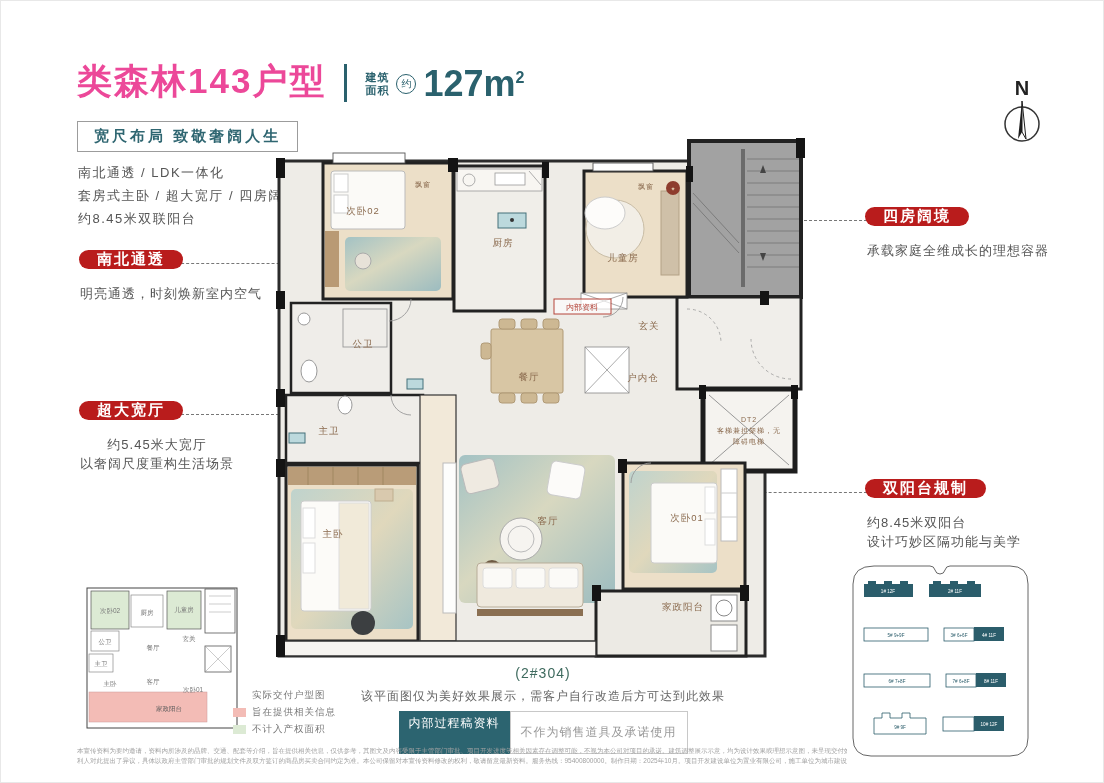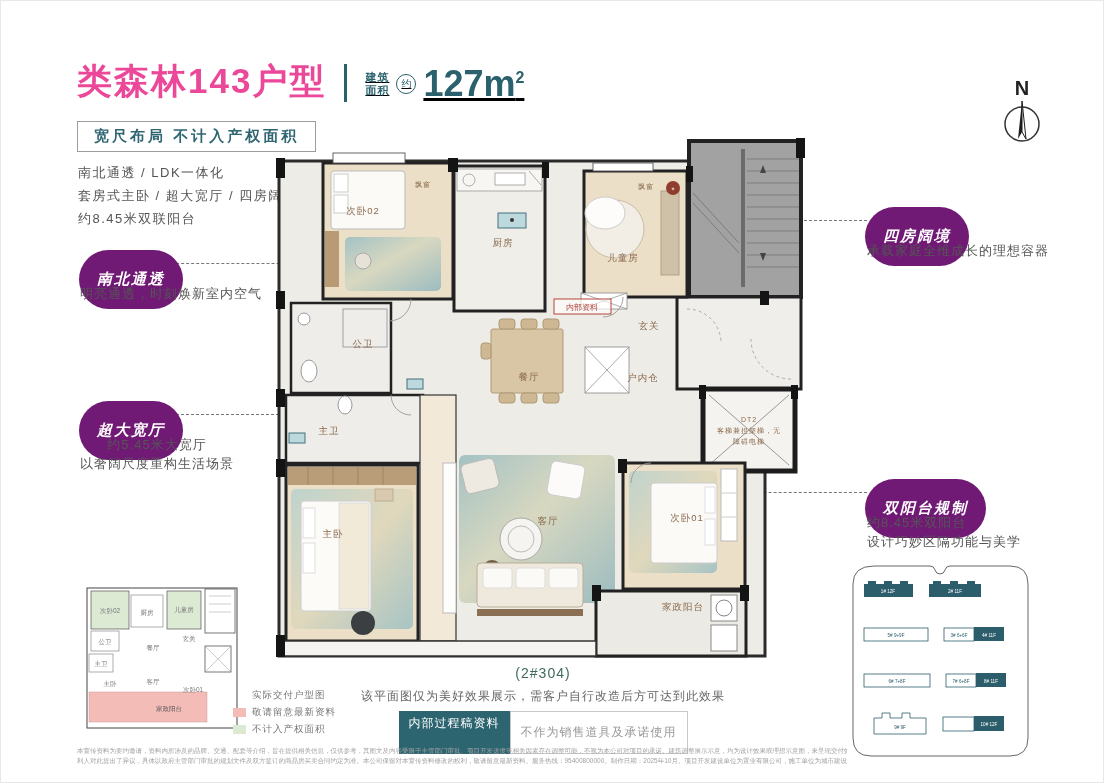--- a/index.html
+++ b/index.html
@@ -3,32 +3,32 @@
 <meta charset="utf-8">
 <style>
   html,body{margin:0;padding:0;background:#fff;}
   #canvas{position:relative;width:1104px;height:783px;background:#ffffff;overflow:hidden;
           font-family:"Liberation Sans",sans-serif;border:1px solid #e8e8e8;box-sizing:border-box;}
   .abs{position:absolute;}
   
   .title-row{display:flex;align-items:flex-start;}
   .main-title{font-size:35px;font-weight:bold;color:#ec4899;letter-spacing:2px;line-height:44px;}
   .title-divider{width:3px;height:38px;background:#2a616d;margin:5px 18px 0 18px;}
-  .area-block{display:flex;align-items:center;margin-top:4px;text-decoration:underline;}
+  .area-block{display:flex;align-items:center;margin-top:4px;}
   .area-labels{font-size:11px;font-weight:bold;color:#2a616d;line-height:13px;letter-spacing:1px;}
   .approx-circle{width:18px;height:18px;border:1px solid #2a616d;border-radius:50%;display:flex;
                  align-items:center;justify-content:center;font-size:10px;color:#2a616d;margin:0 7px;}
   .area-value{font-size:36px;font-weight:bold;color:#2a616d;}
   .area-value sup{font-size:16px;}
   .tagline-box{display:inline-block;border:1px solid #9c9c9c;padding:5px 16px;font-size:15px;
                font-weight:bold;color:#2f6671;letter-spacing:3px;}
   .features{font-size:13px;color:#555;line-height:23px;letter-spacing:1.5px;}
   
-  .pill{display:inline-block;background:#701a75;color:#fff;font-size:15px;font-weight:bold;
-        padding:20px 18px;border-radius:999px;letter-spacing:2px;font-style:italic;}
+  .pill{display:inline-block;background:#b91c1c;color:#fff;font-size:15px;font-weight:bold;
+        padding:0 18px;border-radius:999px;letter-spacing:2px;}
   .callout-desc{font-size:13px;color:#555;letter-spacing:1px;line-height:19px;}
   .dashline{border-top:1.6px dashed #777;height:0;}
   
   .rl{fill:#8a6a4e;font-size:9.5px;text-anchor:middle;letter-spacing:1px;}
   .rl-s{fill:#8a6a4e;font-size:7px;text-anchor:middle;letter-spacing:1px;}
   .stamp-t{fill:#b5453a;font-size:8px;text-anchor:middle;}
   
   .kl{fill:#777;font-size:6.5px;text-anchor:middle;}
   .legend-row{display:flex;align-items:flex-start;margin-bottom:4px;font-size:9.5px;color:#777;letter-spacing:1px;}
   .legend-swatch{width:13px;height:9px;margin:2px 6px 0 0;flex:0 0 auto;}
@@ -57,21 +57,21 @@
         <div class="area-labels">
           <div>建筑</div>
           <div>面积</div>
         </div>
         <div class="approx-circle">约</div>
         <div class="area-value"><span>127m</span><sup>2</sup></div>
       </div>
     </div>
   </div>
 
-  <div class="abs tagline-box" style="left:76px;top:120px;">宽尺布局 不计入产权面积</div>
+  <div class="abs tagline-box" style="left:76px;top:120px;">宽尺布局 致敬奢阔人生</div>
 
   <div class="abs features" style="left:77px;top:160px;">
     <div>南北通透 / LDK一体化</div>
     <div>套房式主卧 / 超大宽厅 / 四房阔境</div>
     <div>约8.45米双联阳台</div>
   </div>
 
   <div class="abs dashline" style="left:155px;top:262px;width:420px;"></div>
   <div class="abs dashline" style="left:155px;top:413px;width:468px;"></div>
   <div class="abs dashline" style="left:618px;top:219px;width:248px;"></div>
@@ -344,21 +344,21 @@
     <text x="114" y="108" class="kl">次卧01</text>
     <text x="90" y="127" class="kl" style="fill:#5a5a5a;">家政阳台</text>
   </svg>
 
   <div class="abs" style="left:232px;top:676px;">
     <div class="legend-row">
         <span class="legend-indent">实际交付户型图</span>
       </div>
     <div class="legend-row">
       <span class="legend-swatch" style="background:#f3bcb6;"></span>
-      <span>敬请留意最新资料</span>
+      <span>旨在提供相关信息</span>
     </div>
     <div class="legend-row">
       <span class="legend-swatch" style="background:#dcead4;"></span>
       <span>不计入产权面积</span>
     </div>
   </div>
 
   <div class="abs unit-no" style="left:262px;top:664px;width:560px;">(2#304)</div>
   <div class="abs plan-note" style="left:202px;top:687px;width:680px;">该平面图仅为美好效果展示，需客户自行改造后方可达到此效果</div>
   <div class="abs badge-row" style="left:262px;top:710px;width:560px;">

